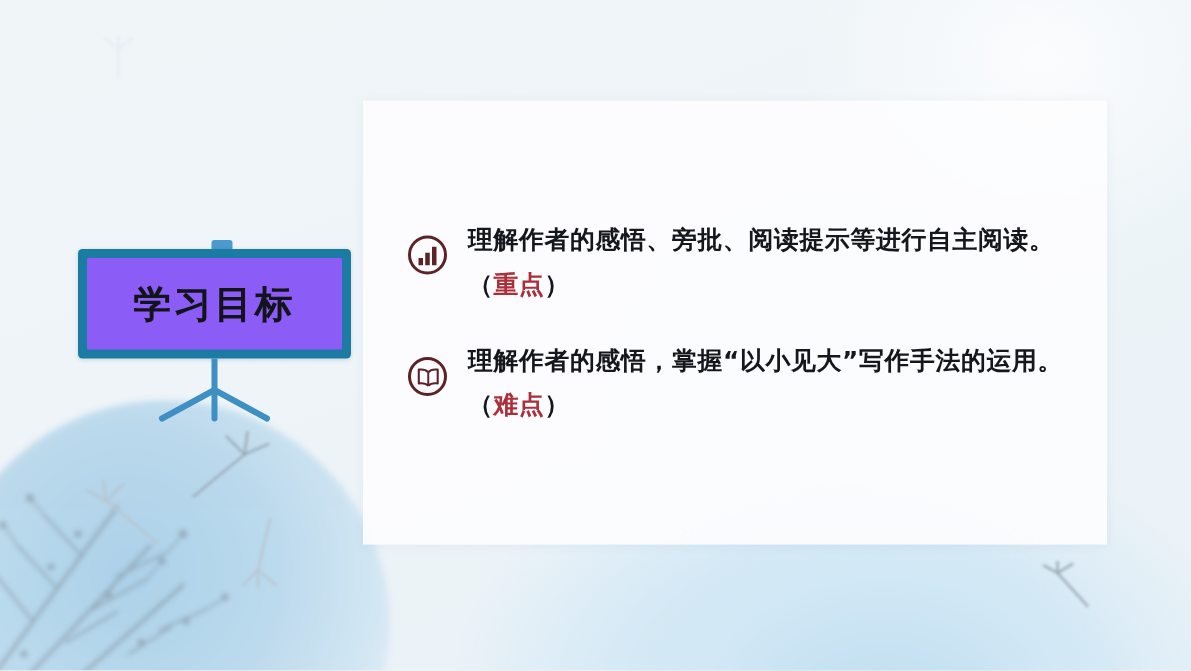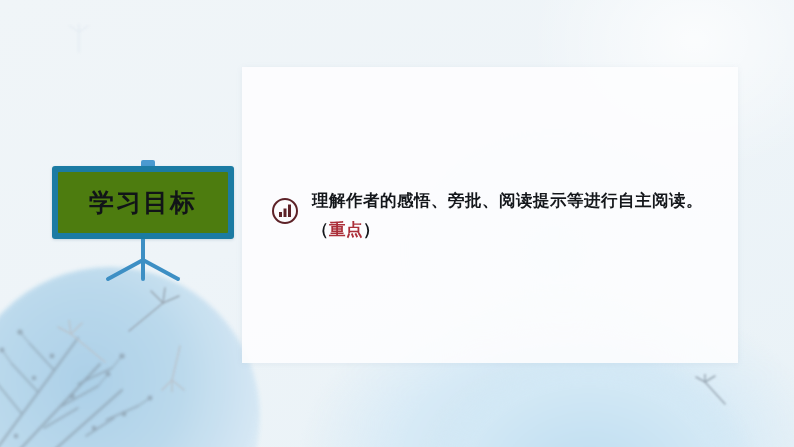--- a/index.html
+++ b/index.html
@@ -138,21 +138,21 @@
     background: #1b7ba3;
     border-radius: 3px;
     box-sizing: border-box;
     padding: 6px;
     box-shadow: 0 1px 3px rgba(40,90,120,.18);
   }
 
   .board-face {
     width: 100%;
     height: 100%;
-    background: #4d7c0f;
+    background: #8b5cf6;
     display: flex;
     align-items: center;
     justify-content: center;
     border-radius: 1px;
   }
 
   .board-title {
     font-family: "DejaVu Sans", "Liberation Sans", sans-serif;
     font-size: 25px;
     font-weight: 700;
@@ -340,17 +340,29 @@
             <rect x="5.5" y="4.5" width="3" height="8.5" fill="#5d2228"></rect>
             <rect x="10" y="0.5" width="3" height="12.5" fill="#5d2228"></rect>
           </svg>
         </span>
         <div class="goal-text">
           <span>理解作者的感悟、旁批、阅读提示等进行自主阅读。（</span><span class="emph">重点</span><span>）</span>
         </div>
       </div>
 
 
+      <div class="goal-item">
+        <span class="goal-icon">
+          <svg width="15" height="13" viewBox="0 0 15 13">
+            <path d="M7.5 3.2 C6 1.4 3.6 1.1 1.2 1.4 L1.2 10.6 C3.6 10.3 6 10.6 7.5 12.1" fill="none" stroke="#5d2228" stroke-width="1.4" stroke-linejoin="round"></path>
+            <path d="M7.5 3.2 C9 1.4 11.4 1.1 13.8 1.4 L13.8 10.6 C11.4 10.3 9 10.6 7.5 12.1" fill="none" stroke="#5d2228" stroke-width="1.4" stroke-linejoin="round"></path>
+            <line x1="7.5" y1="3.2" x2="7.5" y2="12.1" stroke="#5d2228" stroke-width="1.3"></line>
+          </svg>
+        </span>
+        <div class="goal-text">
+          <span>理解作者的感悟，掌握“以小见大”写作手法的运用。（</span><span class="emph">难点</span><span>）</span>
+        </div>
+      </div>
 
     </div>
   </div>
 
 </div>
 
 </body></html>

